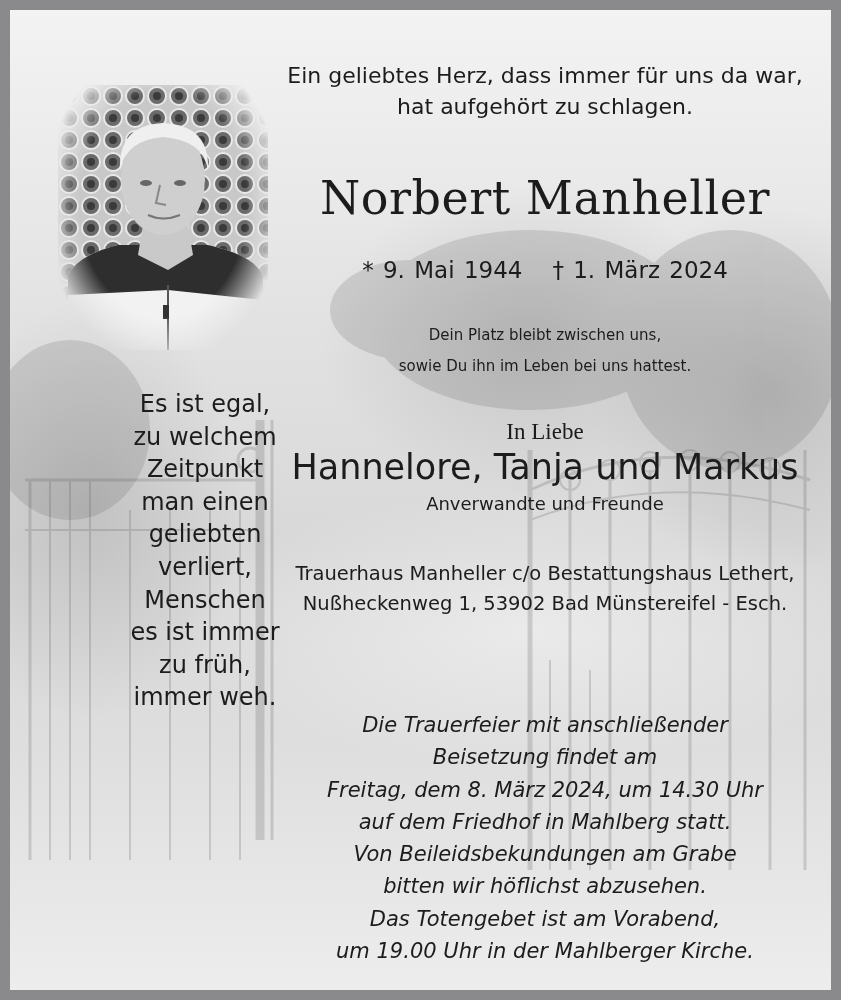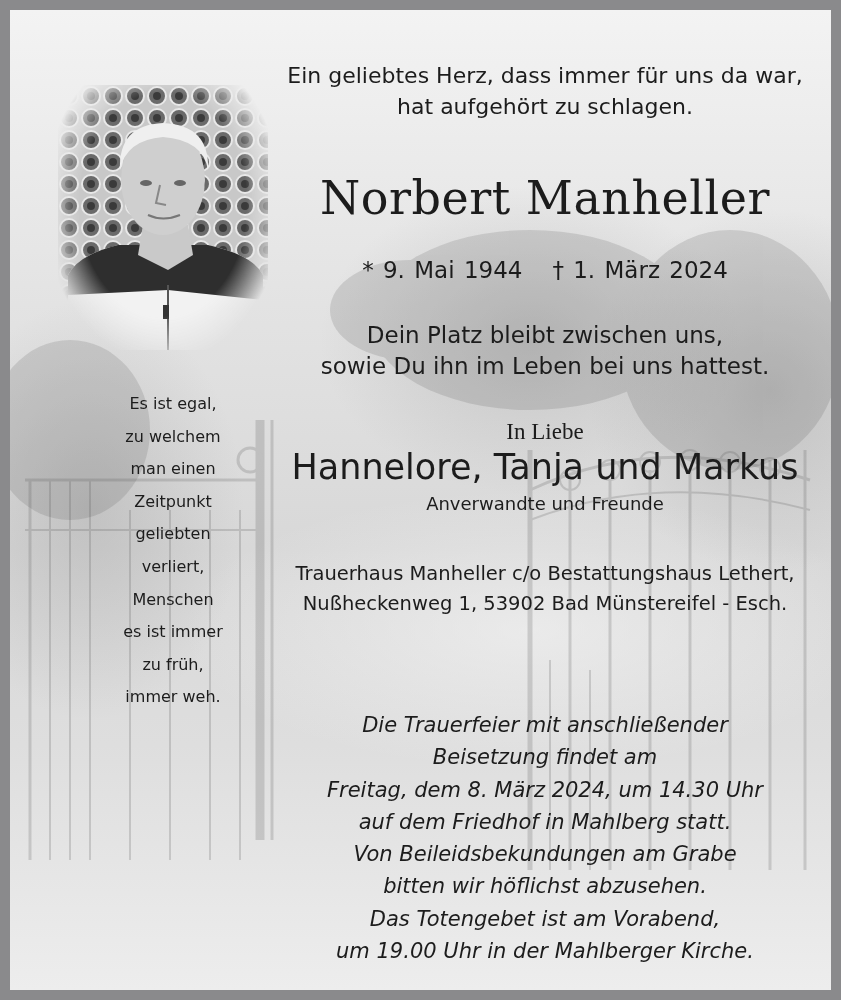--- a/index.html
+++ b/index.html
@@ -39,27 +39,27 @@
             mask-image: radial-gradient(ellipse 120px 160px at 50% 45%, #000 70%, rgba(0,0,0,0) 100%);
   }
 
   .text { position: absolute; text-align: center; color: #1c1c1c; }
   .line { display: block; white-space: nowrap; }
 
   .intro { left: 255px; top: 50px; width: 560px; font-size: 22px; line-height: 31px; }
   .name { left: 255px; top: 158px; width: 560px; font-size: 46px; line-height: 60px; font-family: "DejaVu Serif", serif; letter-spacing: 0.5px; }
   .dates { left: 255px; top: 244px; width: 560px; font-size: 23px; line-height: 32px; word-spacing: 2px; }
   .dates .gap { display: inline-block; width: 30px; }
-  .quote { left: 255px; top: 310px; width: 560px; font-size: 23px; line-height: 31px; }
+  .quote { left: 255px; top: 310px; width: 560px; font-size: 15px; line-height: 31px; }
   .love { left: 255px; top: 406px; width: 560px; font-size: 23px; line-height: 32px; font-family: Liberation Serif, serif; }
   .family { left: 255px; top: 439px; width: 560px; font-size: 35px; line-height: 36px; }
   .relatives { left: 255px; top: 481px; width: 560px; font-size: 18px; line-height: 26px; }
   .address { left: 255px; top: 549px; width: 560px; font-size: 19.5px; line-height: 30px; }
   .ceremony { left: 255px; top: 699px; width: 560px; font-size: 21px; line-height: 32.3px; font-style: italic; }
-  .poem { left: 60px; top: 378px; width: 206px; font-size: 16px; line-height: 32.6px; }
+  .poem { left: 60px; top: 378px; width: 206px; font-size: 24px; line-height: 32.6px; padding-left: 32px; }
 </style>
 </head>
 <body>
 
 <div class="card">
 
   <div class="bg">
     <div class="fog"></div>
     <svg width="821" height="980" viewBox="0 0 821 980">
       <g opacity="0.22" stroke="#5a5a5a" fill="none">
@@ -165,22 +165,22 @@
     <span class="line">auf dem Friedhof in Mahlberg statt.</span>
     <span class="line">Von Beileidsbekundungen am Grabe</span>
     <span class="line">bitten wir höflichst abzusehen.</span>
     <span class="line">Das Totengebet ist am Vorabend,</span>
     <span class="line">um 19.00 Uhr in der Mahlberger Kirche.</span>
   </div>
 
   <div class="text poem">
     <span class="line">Es ist egal,</span>
     <span class="line">zu welchem</span>
+    <span class="line">Zeitpunkt</span>
     <span class="line">man einen</span>
-    <span class="line">Zeitpunkt</span>
     <span class="line">geliebten</span>
     <span class="line">verliert,</span>
     <span class="line">Menschen</span>
     <span class="line">es ist immer</span>
     <span class="line">zu früh,</span>
     <span class="line">immer weh.</span>
   </div>
 
 </div>
 

